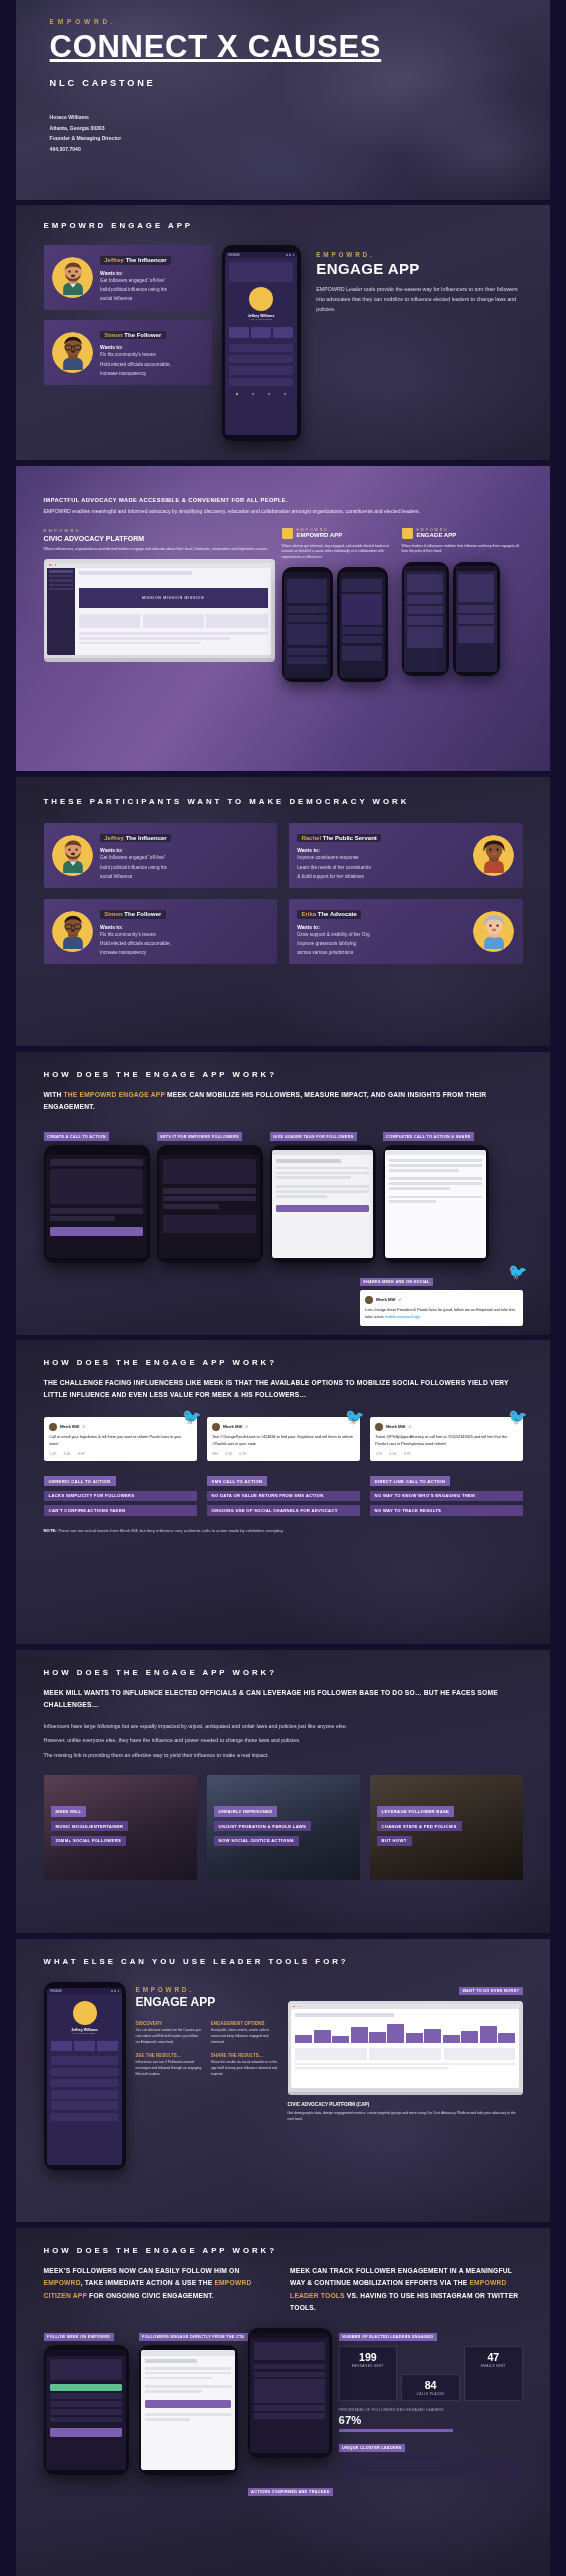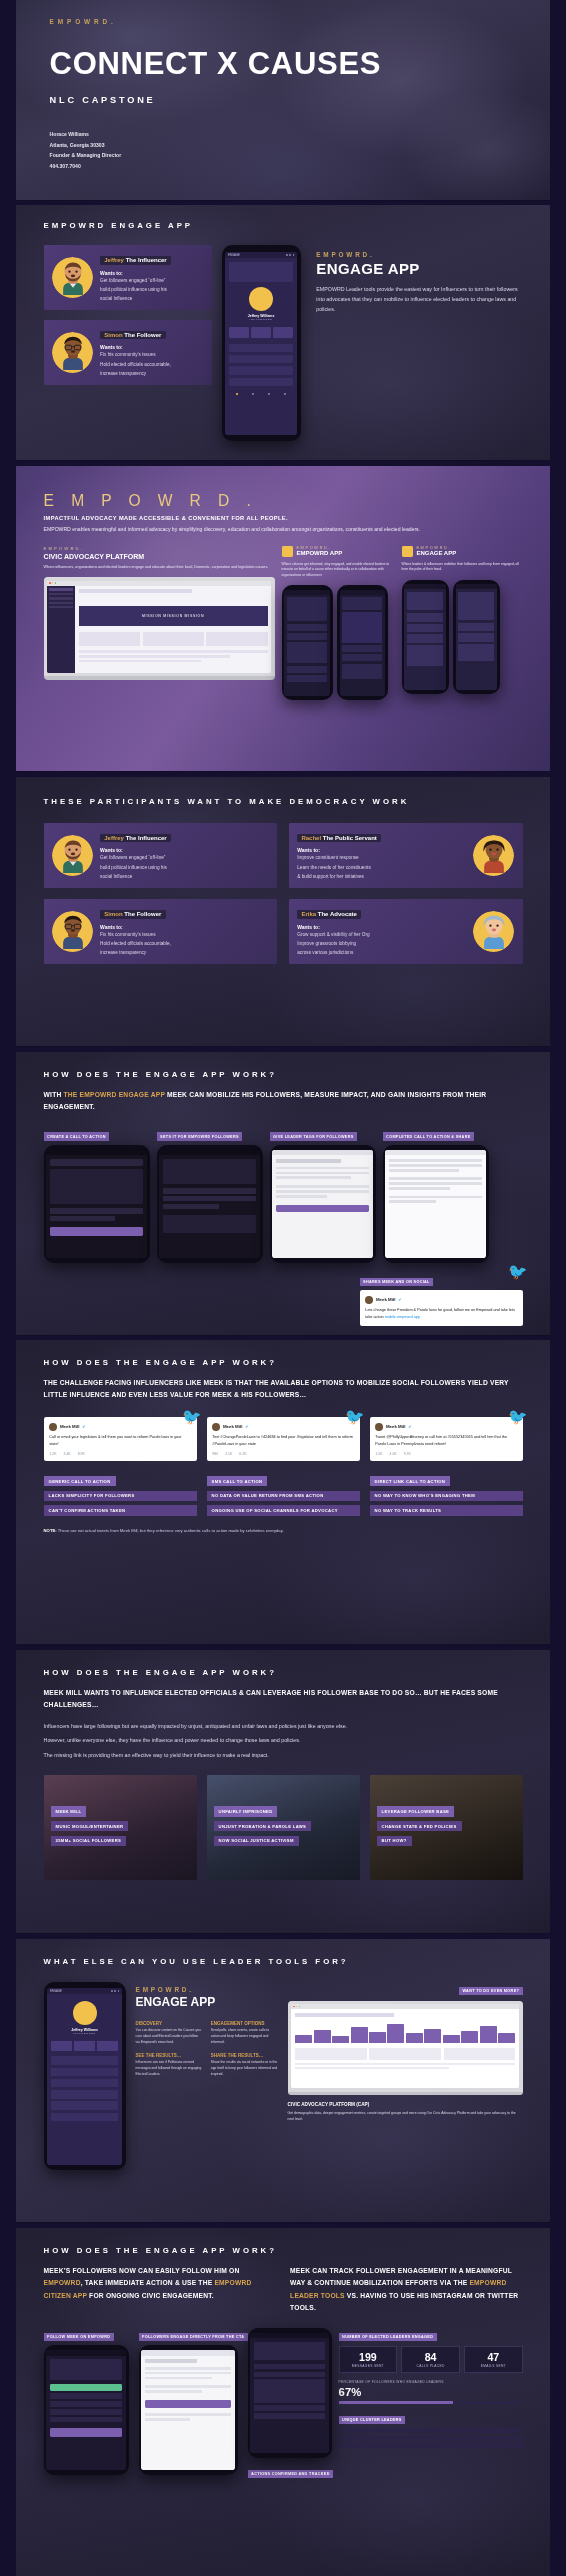--- a/index.html
+++ b/index.html
@@ -143,21 +143,21 @@
 <body>
 
 <div class="page">
   <div class="rail"></div>
   <div class="rail-r"></div>
 
   <section style="top:0;height:200px;">
     <div class="smoke"></div>
     <div class="inner" style="padding-top:18.4px;padding-left:34px;">
       <div class="eyebrow">EMPOWRD.</div>
-      <div class="hero-title" style="margin-top:23px;">CONNECT X CAUSES</div>
+      <div class="hero-title" style="margin-top:6px;text-decoration:underline;">CONNECT X CAUSES</div>
       <div class="hero-sub" style="margin-top:15.6px;">NLC CAPSTONE</div>
       <div class="meta" style="margin-top:24px;">
         <div style="font-weight:700;">Horace Williams</div>
         <div>Atlanta, Georgia 30303</div>
         <div>Founder &amp; Managing Director</div>
         <div>404.307.7040</div>
       </div>
     </div>
   </section>
   <div class="divider" style="position:absolute;top:200px;left:0;width:566px;"></div>
@@ -258,21 +258,20 @@
           <div class="body" style="margin-top:8.5px;">EMPOWRD Leader tools provide the easiest way for Influencers to turn their followers into advocates that they can mobilize to influence elected leaders to change laws and policies.</div>
         </div>
       </div>
     </div>
   </section>
   <div class="divider" style="position:absolute;top:460px;left:0;width:566px;"></div>
 
   <section style="top:466px;height:306px;">
     <div class="purplegrad"></div>
     <div class="inner" style="padding-top:25.5px;">
-      <div style="font-size:15.6px;letter-spacing:6.4px;color:#e9c97e;font-weight:400;">E M P O W R D .</div>
       <div style="font-size:5.7px;font-weight:700;letter-spacing:0.4px;margin-top:5.7px;color:#fff;">IMPACTFUL ADVOCACY MADE ACCESSIBLE &amp; CONVENIENT FOR ALL PEOPLE.</div>
       <div style="font-size:5.1px;margin-top:5px;color:#efe9f8;">EMPOWRD enables meaningful and informed advocacy by simplifying discovery, education and collaboration amongst organizations, constituents and elected leaders.</div>
 
       <div style="display:flex;gap:7px;margin-top:14px;align-items:flex-start;">
 
         <div style="width:231px;">
           <div style="font-size:4.2px;letter-spacing:2.1px;color:#d9c49b;">EMPOWRD.</div>
           <div style="font-size:7px;font-weight:700;margin-top:2.1px;">CIVIC ADVOCACY PLATFORM</div>
           <div style="font-size:3.7px;line-height:1.7;color:#ece5f6;margin-top:3.5px;">Where influencers, organizations and elected leaders engage and educate about their local, Domestic, corporation and legislative causes.</div>
           <div class="laptop" style="margin-top:7px;">
@@ -885,21 +884,21 @@
                 </div>
               </div>
             </div>
             <div style="flex:1;">
               <div class="chip small">NUMBER OF ELECTED LEADERS ENGAGED</div>
               <div style="display:flex;gap:4.2px;margin-top:5.7px;">
                 <div class="statbox" style="flex:1;">
                   <div class="statnum">199</div>
                   <div class="statlbl">MESSAGES SENT</div>
                 </div>
-                <div class="statbox" style="flex:1;">
+                <div class="statbox" style="flex:1;margin-top:28px;">
                   <div class="statnum">84</div>
                   <div class="statlbl">CALLS PLACED</div>
                 </div>
                 <div class="statbox" style="flex:1;">
                   <div class="statnum">47</div>
                   <div class="statlbl">EMAILS SENT</div>
                 </div>
               </div>
               <div style="margin-top:7px;">
                 <div style="font-size:3.3px;color:#b7aed0;letter-spacing:0.3px;">PERCENTAGE OF FOLLOWERS WHO ENGAGED LEADERS</div>

